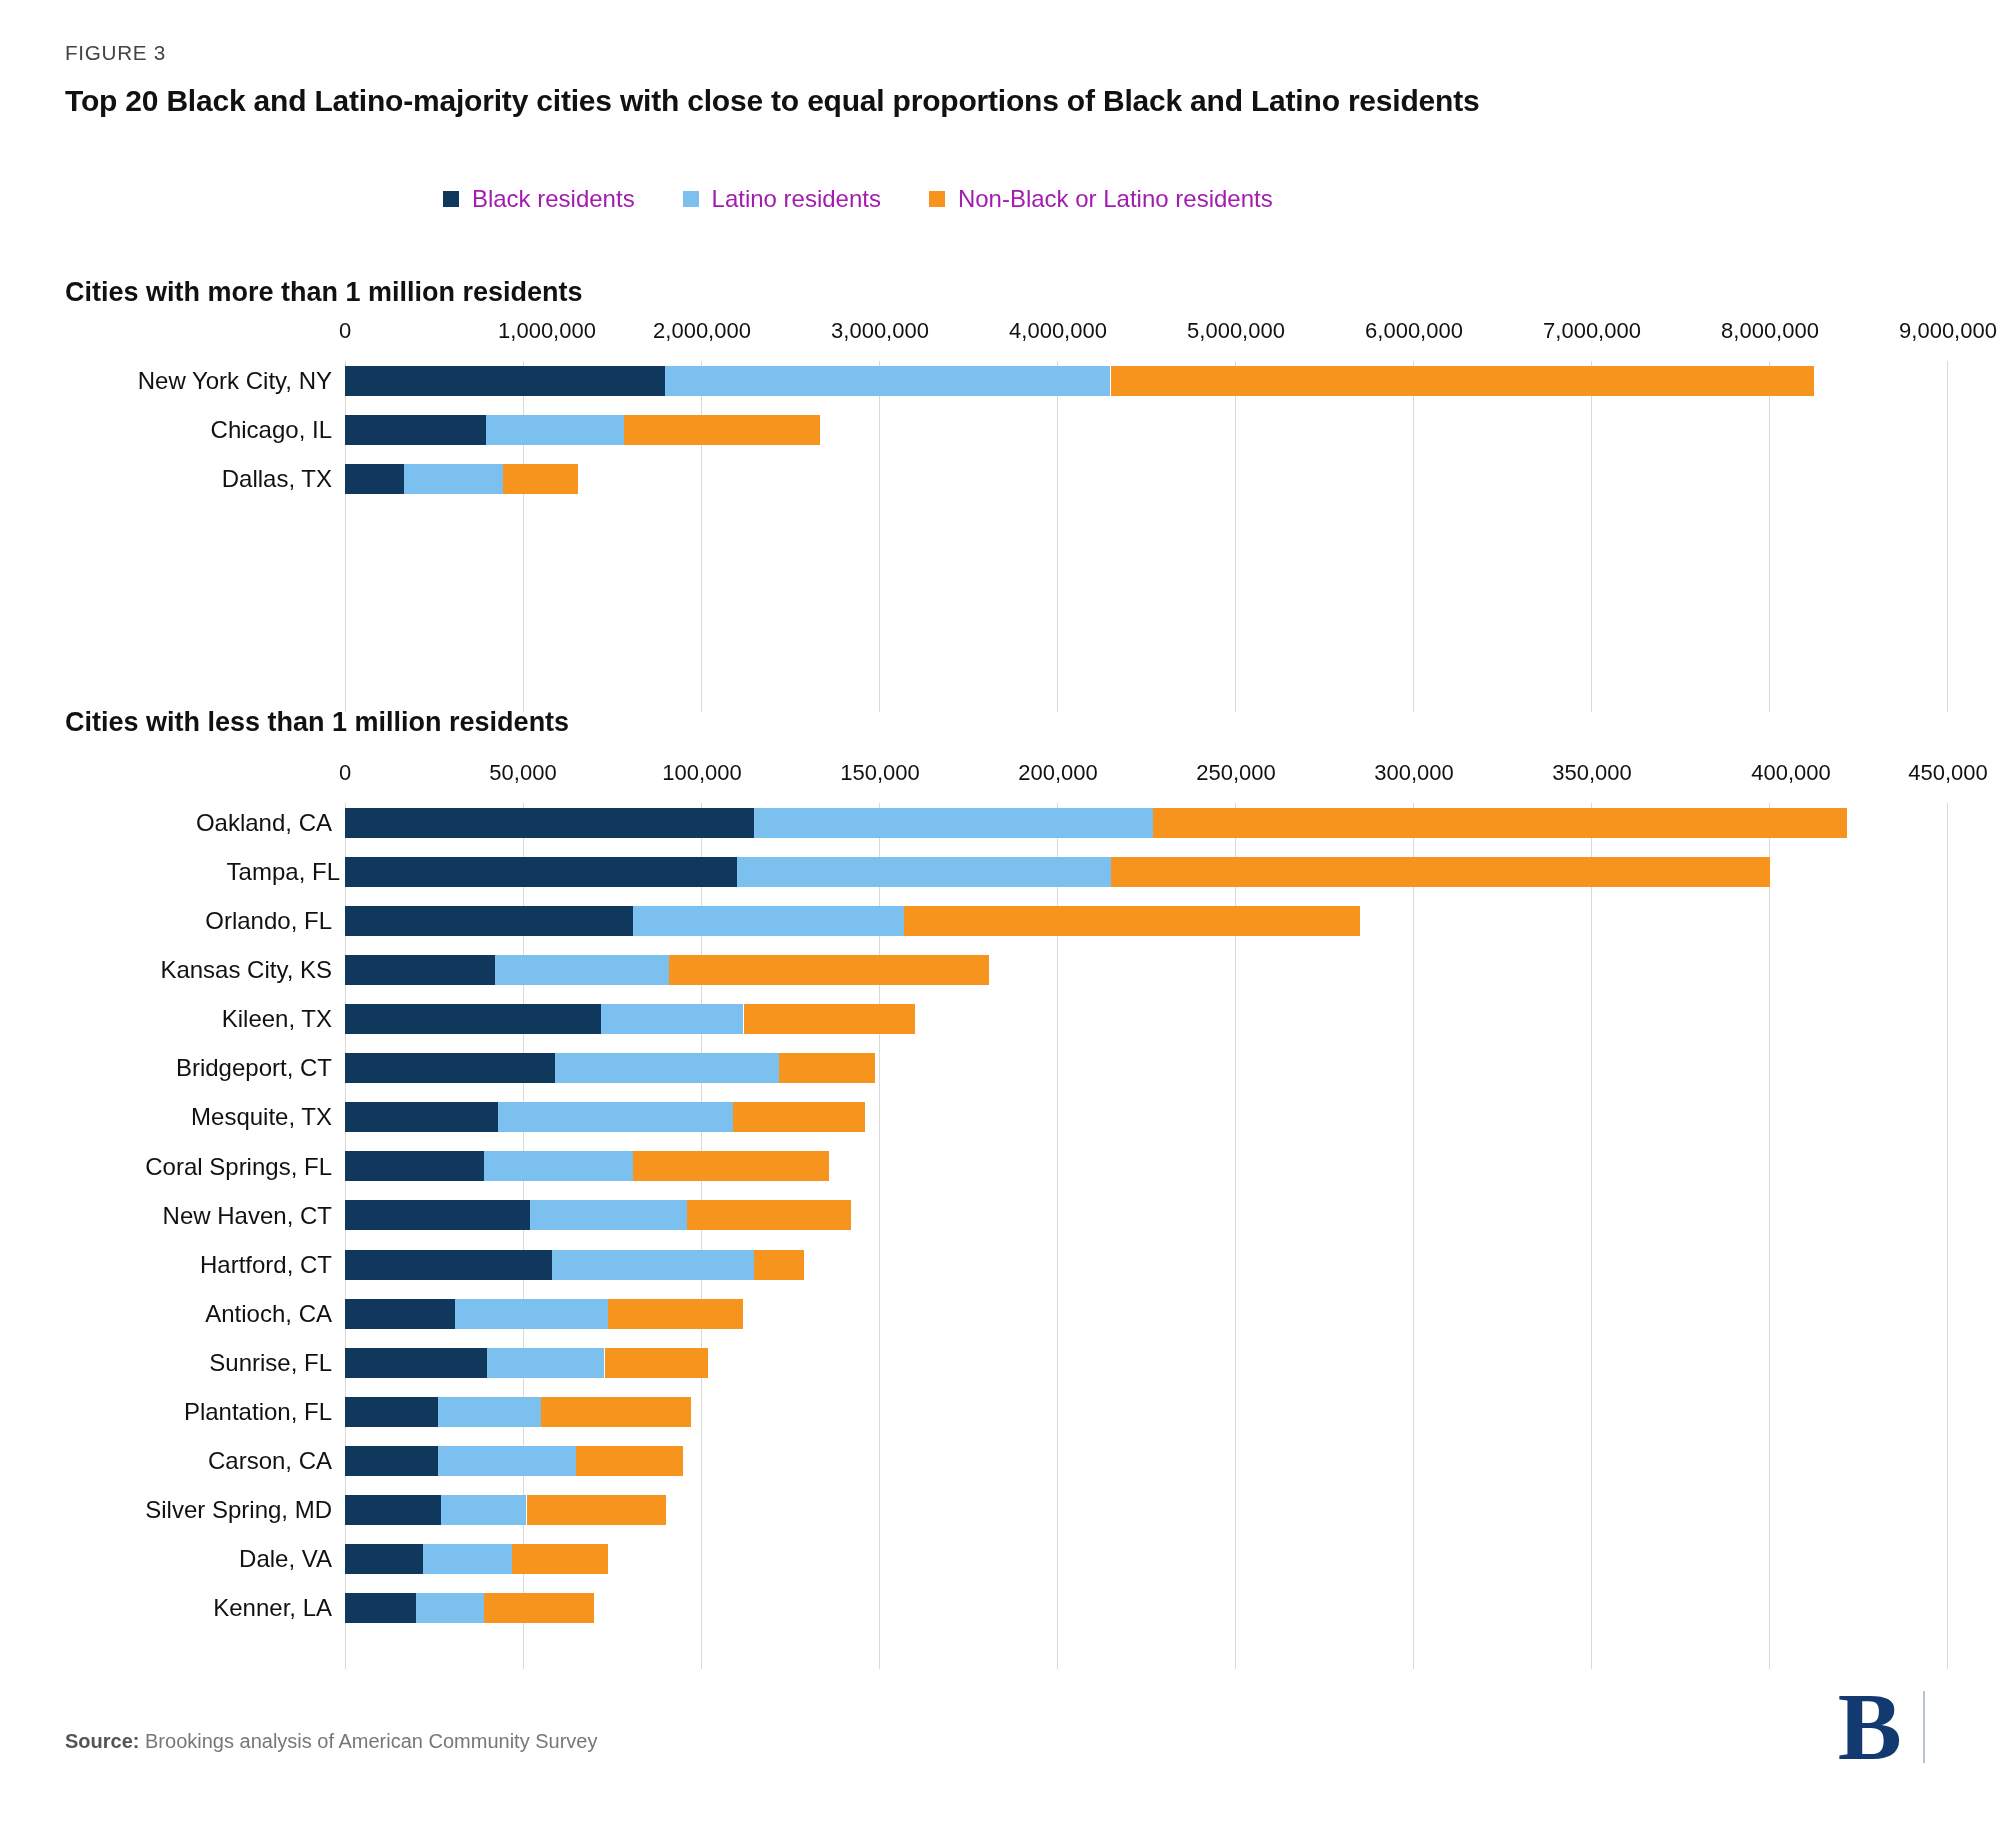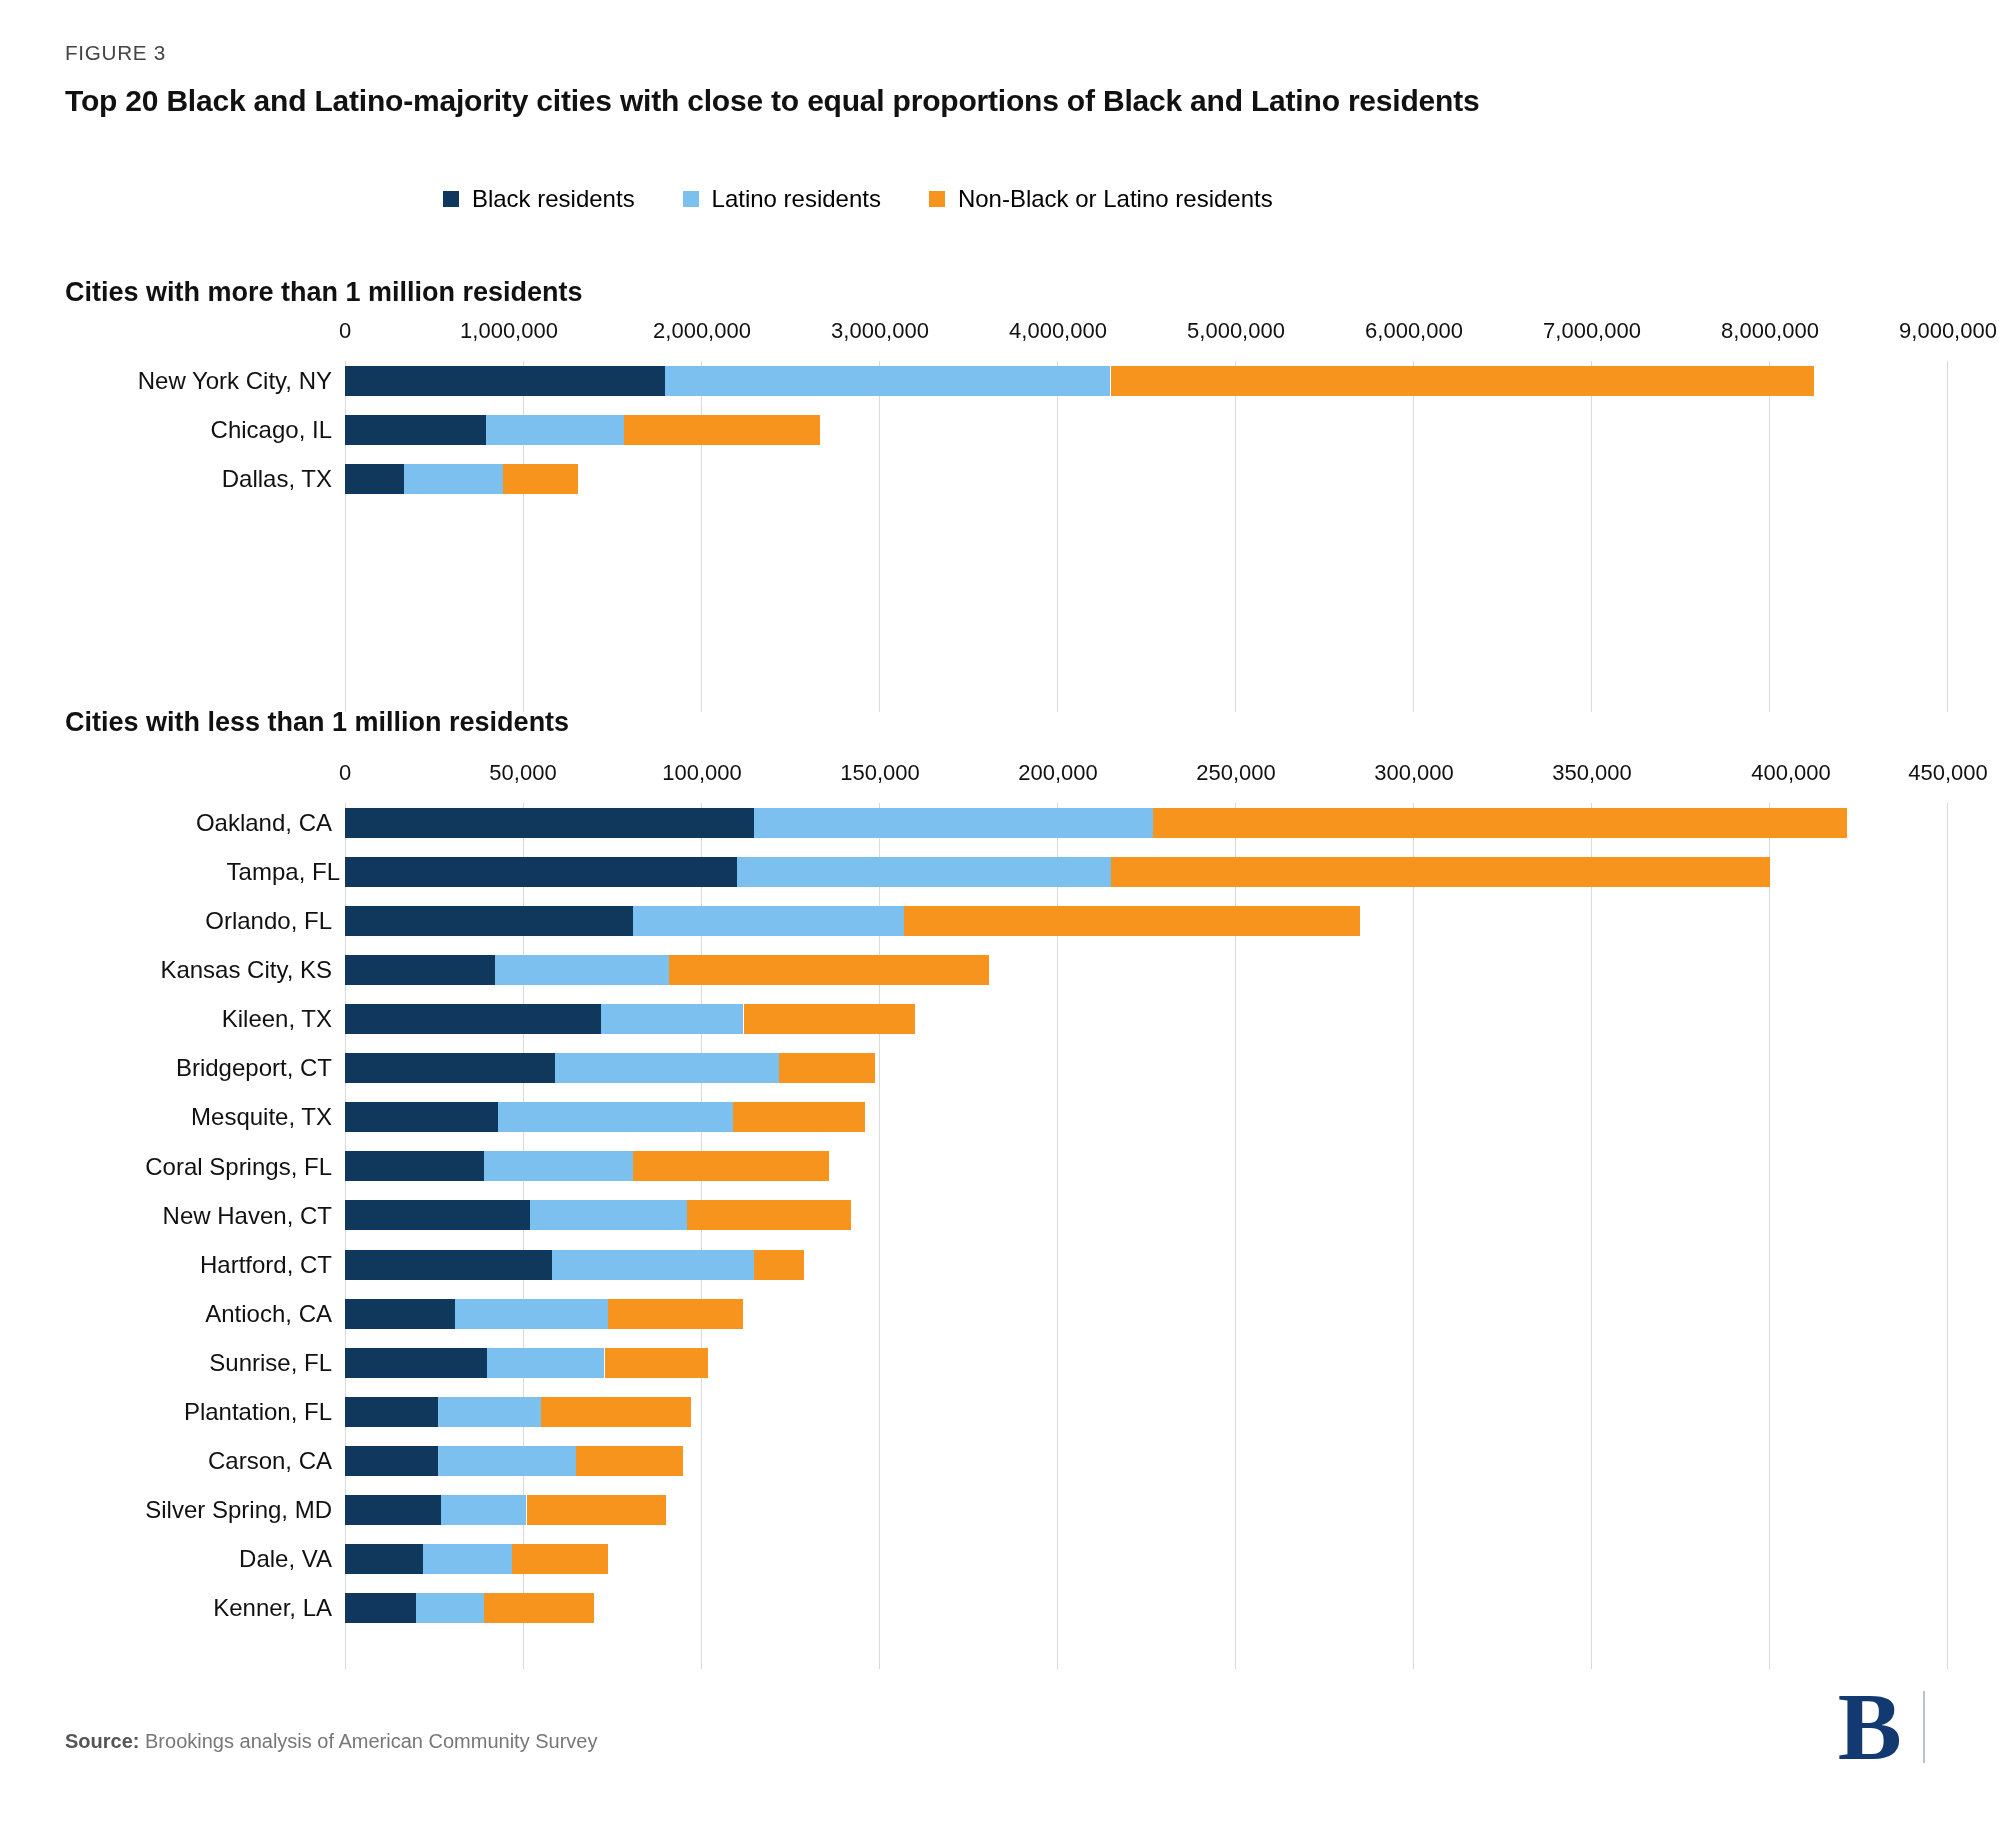--- a/index.html
+++ b/index.html
@@ -47,21 +47,21 @@
     left: 443px;
     top: 185px;
     display: flex;
     align-items: center;
     gap: 0;
   }
   .legend-item {
     display: flex;
     align-items: center;
     font-size: 24px;
-    color: #000000;
+    color: #a21caf;
   }
   .legend-item + .legend-item { margin-left: 48px; }
   .legend-swatch {
     width: 16.4px;
     height: 16.4px;
     margin-right: 12.5px;
     display: inline-block;
   }
   .section-title {
     position: absolute;
@@ -182,21 +182,21 @@
         <span>Non-Black or Latino residents</span>
       </div>
     </div>
 
   <div class="section-title" id="sec1-title">Cities with more than 1 million residents</div>
   <div class="section-title" id="sec2-title">Cities with less than 1 million residents</div>
 
   <div class="chart" id="chart-0" style="top: 318px; left: 0px; width: 2005px;">
       <div class="axis-labels">
         <div class="tick-label" style="left: 345px;">0</div>
-        <div class="tick-label" style="left: 509px;">1,000,000</div>
+        <div class="tick-label" style="left: 547px;">1,000,000</div>
         <div class="tick-label" style="left: 702px;">2,000,000</div>
         <div class="tick-label" style="left: 880px;">3,000,000</div>
         <div class="tick-label" style="left: 1058px;">4,000,000</div>
         <div class="tick-label" style="left: 1236px;">5,000,000</div>
         <div class="tick-label" style="left: 1414px;">6,000,000</div>
         <div class="tick-label" style="left: 1592px;">7,000,000</div>
         <div class="tick-label" style="left: 1770px;">8,000,000</div>
         <div class="tick-label" style="left: 1948px;">9,000,000</div>
       </div>
       <div class="row-label" style="top: 63px; left: 0px; width: 332px;">New York City, NY</div>

